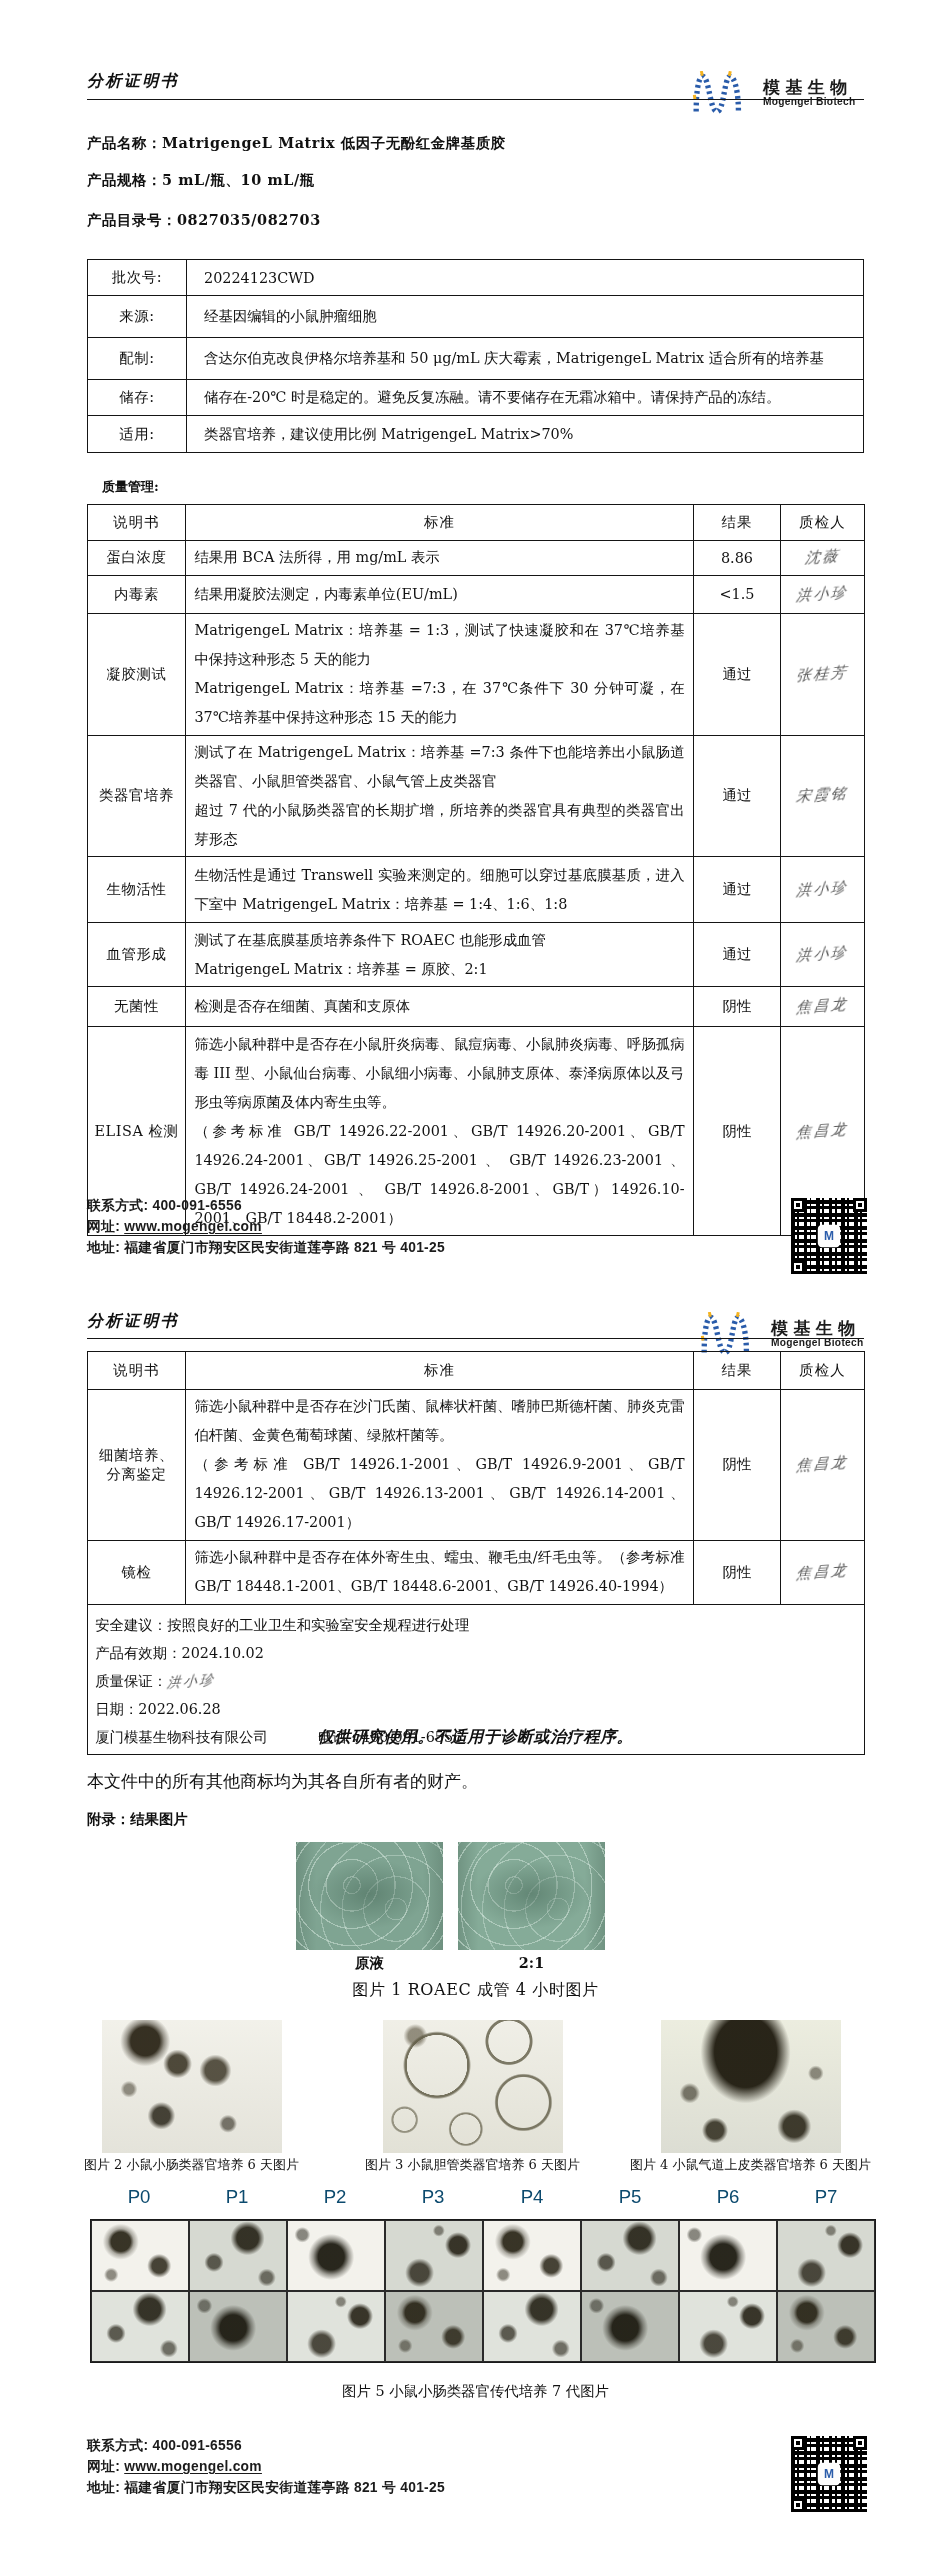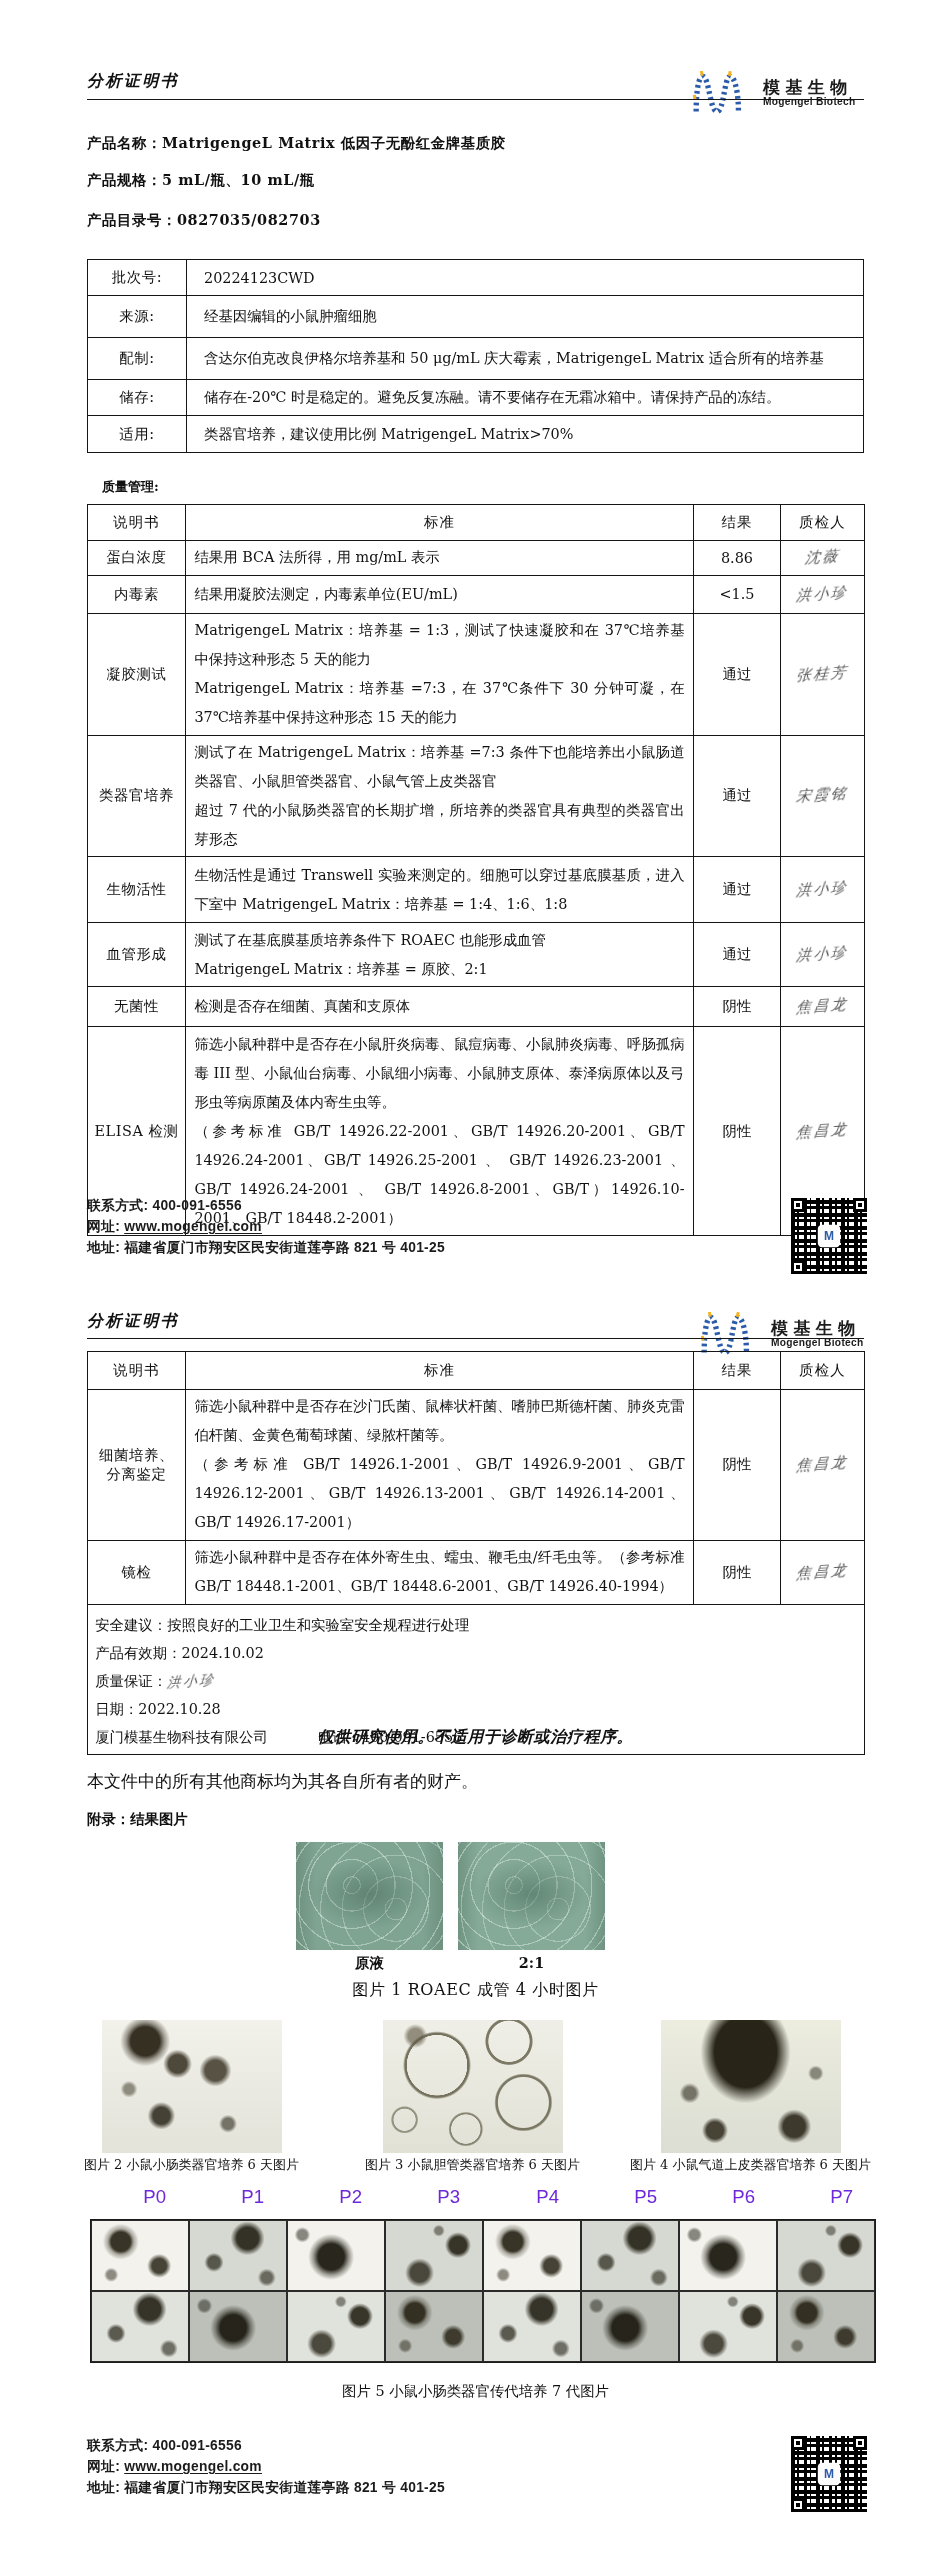--- a/index.html
+++ b/index.html
@@ -138,22 +138,22 @@
     background-color:#e6e7df;
     background-image:
       radial-gradient(ellipse 35px 40px at 47% 24%, rgba(34,30,18,.97) 0 31px, rgba(34,30,18,.55) 37px, rgba(34,30,18,0) 45px),
       radial-gradient(circle at 16% 55%, rgba(44,40,26,.6) 0 6px, rgba(44,40,26,0) 10.2px),
       radial-gradient(circle at 30% 83%, rgba(44,40,26,.85) 0 8.4px, rgba(44,40,26,0) 13px),
       radial-gradient(circle at 74% 80%, rgba(44,40,26,.9) 0 10.8px, rgba(44,40,26,0) 17px),
       radial-gradient(circle at 86% 40%, rgba(44,40,26,.5) 0 4.8px, rgba(44,40,26,0) 7.8px),
       linear-gradient(180deg,#eceddf,#dcddd3);}
 
   
-  .p-label{position:absolute;top:2186px;width:54px;text-align:right;
-           font-family:"Liberation Sans","DejaVu Sans",sans-serif;font-size:18.6px;font-weight:500;color:#6d28d9;}
+  .p-label{position:absolute;top:2186px;width:54px;text-align:center;
+           font-family:"Liberation Sans","DejaVu Sans",sans-serif;font-size:18.6px;font-weight:500;color:#0c4a6e;}
   .pass-grid{position:absolute;left:90px;top:2219px;width:786px;height:144px;
              display:grid;grid-template-columns:repeat(8,1fr);grid-template-rows:1fr 1fr;
              border:1.2px solid #1a1a1a;box-sizing:border-box;}
   .cell{border:0.6px solid #2a2a2a;box-sizing:border-box;}
   .s0{background-color:#f3f2ec}.s2{background-color:#e0e3dc}
   .s3{background-color:#d6d9d1}.s5{background-color:#bcc0b8}
   .bA{background-image:radial-gradient(circle at 30% 30%, rgba(40,36,22,.92) 0 9.6px, rgba(40,36,22,.35) 13px, rgba(40,36,22,0) 18px),
        radial-gradient(circle at 70% 65%, rgba(40,36,22,.85) 0 7.2px, rgba(40,36,22,0) 12px),
        radial-gradient(circle at 20% 78%, rgba(40,36,22,.5) 0 4.2px, rgba(40,36,22,0) 7.2px);}
   .bB{background-image:radial-gradient(circle at 60% 25%, rgba(35,32,20,.9) 0 10.8px, rgba(35,32,20,0) 17px),
@@ -373,21 +373,21 @@
             <div class="para">筛选小鼠种群中是否存在体外寄生虫、蠕虫、鞭毛虫/纤毛虫等。（参考标准 GB/T 18448.1-2001、GB/T 18448.6-2001、GB/T 14926.40-1994）</div>
           </td>
           <td class="td-res">阴性</td>
           <td class="td-sig"><span class="sig">焦昌龙</span></td>
         </tr>
         <tr style="height: 141px;">
           <td class="notes-cell" colspan="4">
             <div><span>安全建议：按照良好的工业卫生和实验室安全规程进行处理</span></div>
             <div><span>产品有效期：2024.10.02</span></div>
             <div><span>质量保证：</span><span class="sig">洪小珍</span></div>
-            <div><span>日期：2022.10.28</span></div>
+            <div><span>日期：2022.06.28</span></div>
             <div><span>厦门模基生物科技有限公司</span><span class="tel">电话：400-091-6556</span></div>
           </td>
         </tr>
       </tbody>
   </table>
 
   <div class="statement">仅供研究使用。不适用于诊断或治疗程序。</div>
   <div class="trademark">本文件中的所有其他商标均为其各自所有者的财产。</div>
   <div class="appendix">附录：结果图片</div>
 

